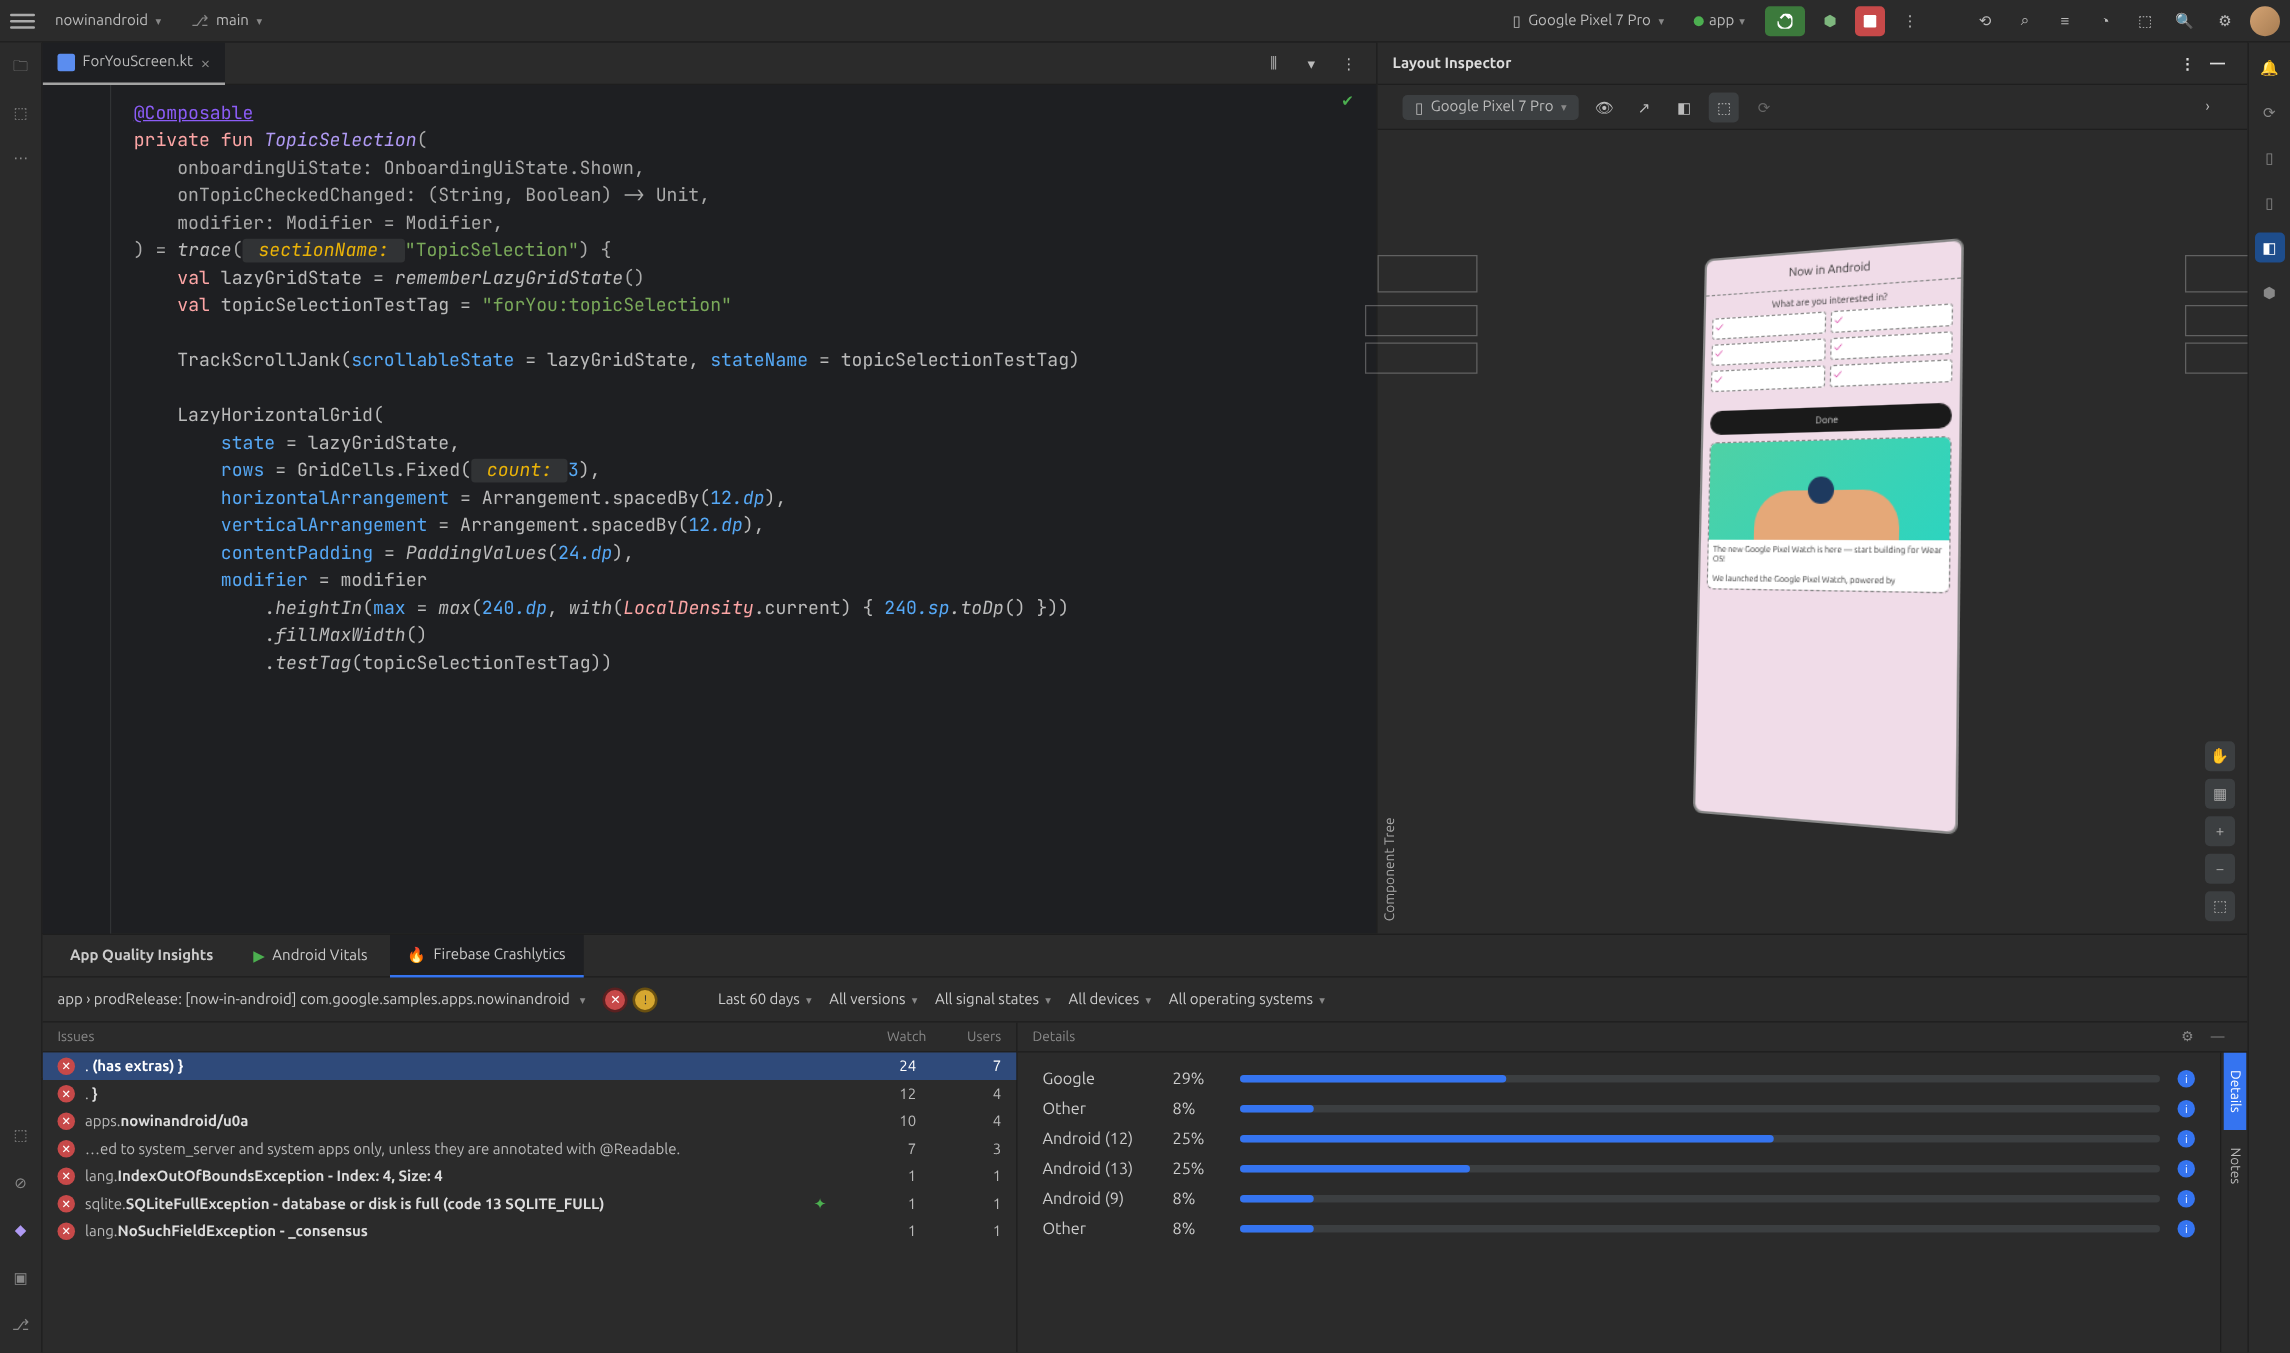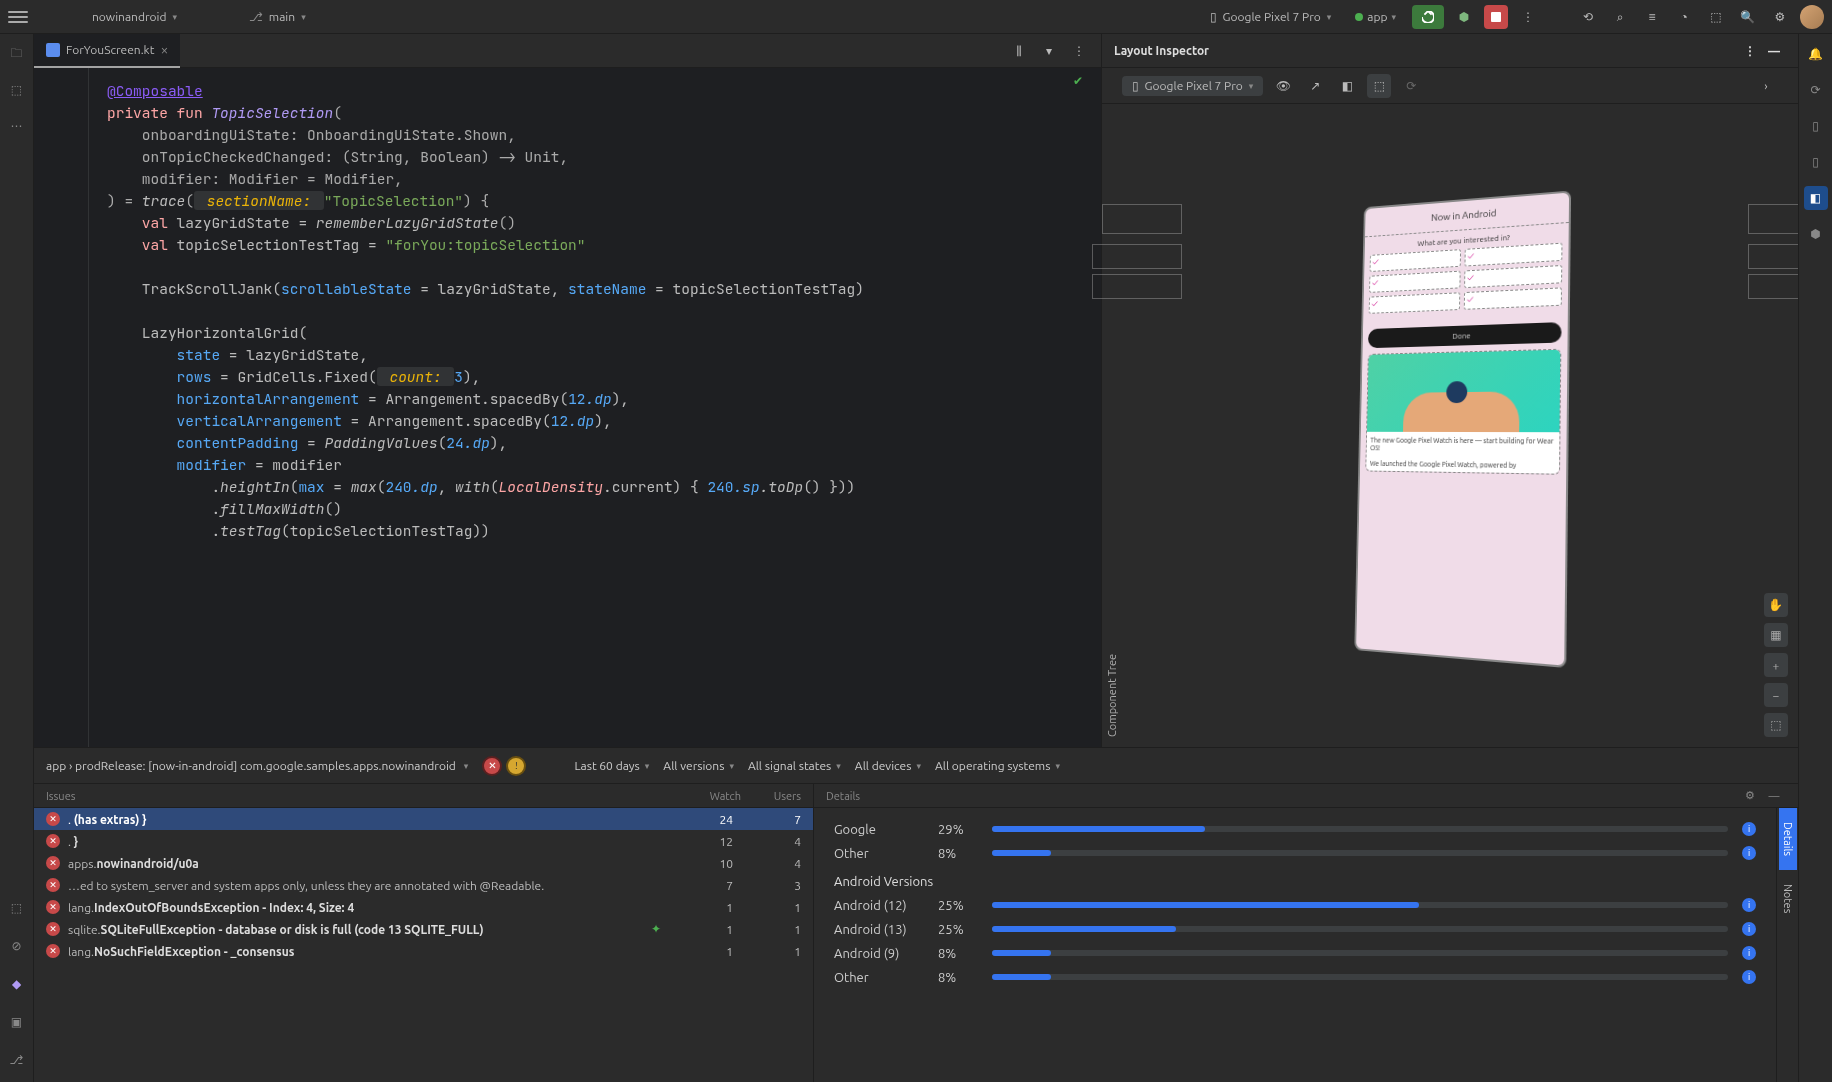--- a/index.html
+++ b/index.html
@@ -20,21 +20,21 @@
   height: 34px;
   background: #2b2b2b;
   border-bottom: 1px solid #1e1e1e;
   display: flex;
   align-items: center;
   padding: 0 8px;
   gap: 8px;
 }
 .hamburger { width: 20px; height: 20px; display: flex; flex-direction: column; justify-content: center; gap: 3px; cursor: pointer; }
 .hamburger span { height: 2px; background: #aaa; border-radius: 1px; }
-.project-selector, .branch-selector { display: flex; align-items: center; gap: 6px; padding: 4px 8px; border-radius: 4px; cursor: pointer; margin-left: 48px; }
+.project-selector, .branch-selector { display: flex; align-items: center; gap: 6px; padding: 4px 8px; border-radius: 4px; cursor: pointer; }
 .chevron-down { font-size: 9px; color: #888; }
 .spacer { flex: 1; }
 .device-label { display: flex; align-items: center; gap: 6px; padding: 4px 8px; cursor: pointer; }
 .run-config { display: flex; align-items: center; gap: 4px; padding: 4px 8px; cursor: pointer; }
 .run-dot { width: 8px; height: 8px; background: #4caf50; border-radius: 50%; }
 .toolbar-btn { width: 24px; height: 24px; display: flex; align-items: center; justify-content: center; border-radius: 4px; cursor: pointer; }
 .run-btn { background: #3c7a3c; color: #fff; width: 32px; height: 24px; border-radius: 4px; display: flex; align-items: center; justify-content: center; cursor: pointer; }
 .stop-btn { background: #c74949; width: 24px; height: 24px; border-radius: 4px; display: flex; align-items: center; justify-content: center; cursor: pointer; }
 .avatar { width: 24px; height: 24px; border-radius: 50%; background: linear-gradient(135deg,#d4a373,#a67c52); }
 
@@ -336,20 +336,33 @@
               <div class="zoom-btn">−</div>
               <div class="zoom-btn">⬚</div>
             </div>
           </div>
         </div>
       </div>
 
     </div>
 
     <div class="quality-panel">
+      <div class="quality-tabs">
+        <div class="quality-tab bold">
+            <span>App Quality Insights</span>
+          </div>
+        <div class="quality-tab">
+            <span class="play-icon">▶</span>
+            <span>Android Vitals</span>
+          </div>
+        <div class="quality-tab active">
+            <span class="fire-icon">🔥</span>
+            <span>Firebase Crashlytics</span>
+          </div>
+      </div>
       <div class="quality-filters">
         <div class="breadcrumb">
           <span>app › prodRelease: [now-in-android] com.google.samples.apps.nowinandroid</span>
           <span class="chevron-down">▾</span>
         </div>
         <div class="status-icons">
           <div class="red-dot">✕</div>
           <div class="yellow-dot">!</div>
         </div>
         <div style="width:20px"></div>
@@ -445,21 +458,20 @@
                   <div class="info-dot">i</div>
                 </div>
                 <div class="stat-row">
                   <div class="stat-label">Other</div>
                   <div class="stat-pct">8%</div>
                   <div class="stat-bar">
                     <div class="stat-fill" style="width:8%"></div>
                   </div>
                   <div class="info-dot">i</div>
                 </div>
-                <div class="section-title">Android Versions</div>
                 <div class="stat-row">
                   <div class="stat-label">Android (12)</div>
                   <div class="stat-pct">25%</div>
                   <div class="stat-bar">
                     <div class="stat-fill" style="width:58%"></div>
                   </div>
                   <div class="info-dot">i</div>
                 </div>
                 <div class="stat-row">
                   <div class="stat-label">Android (13)</div>

